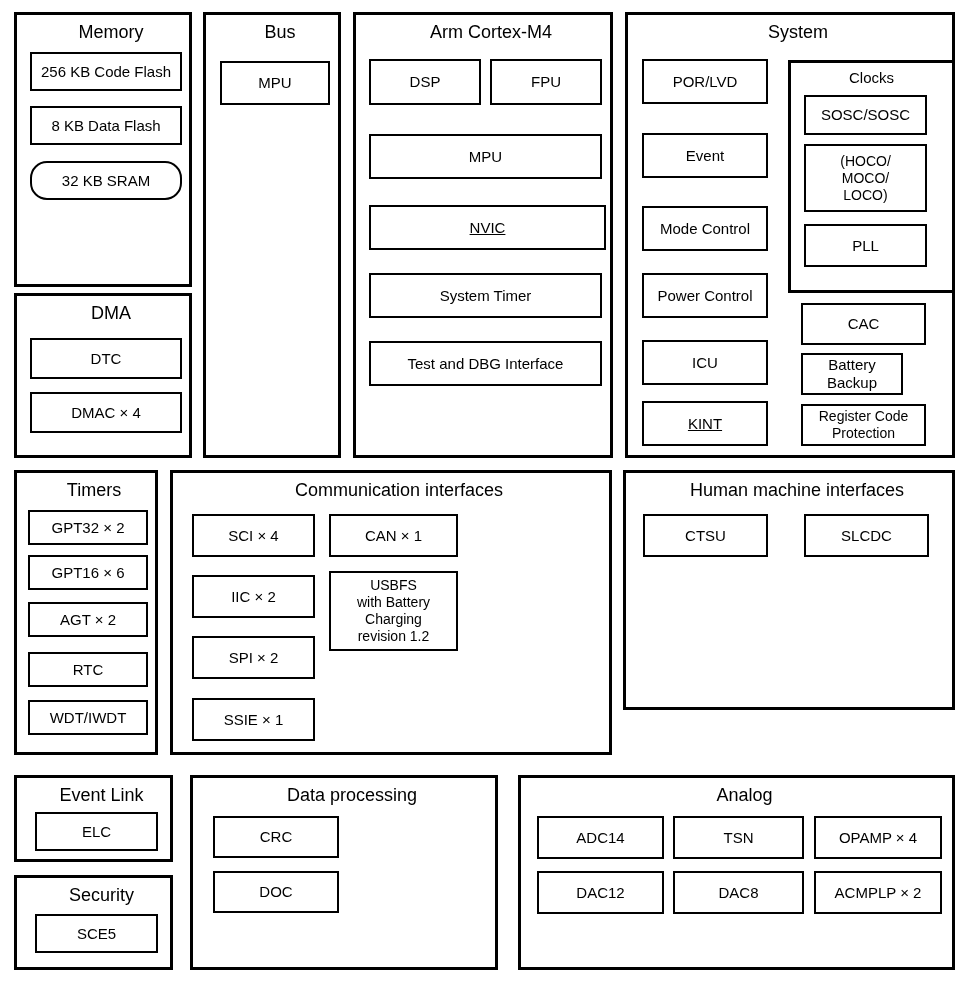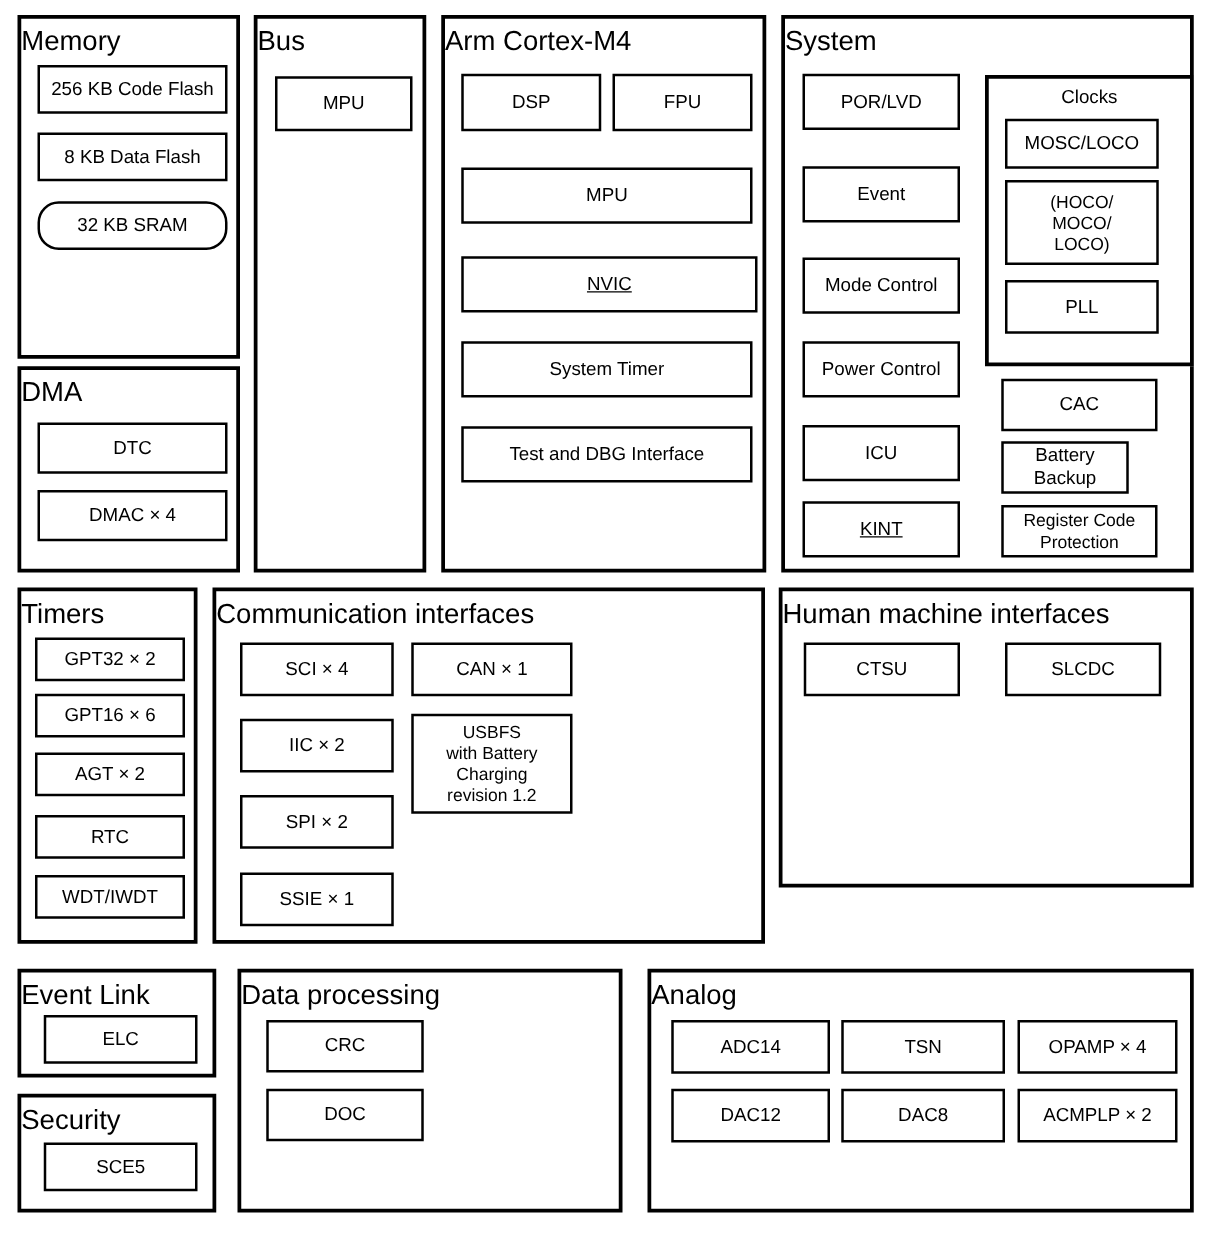--- a/index.html
+++ b/index.html
@@ -19,24 +19,24 @@
   
   .group {
     position: absolute;
     box-sizing: border-box;
     border: 3px solid #000000;
     background: #ffffff;
   }
   .group > .group-title {
     position: absolute;
     top: 7px;
-    left: 0;
+    left: 16px;
     right: 0;
-    text-align: left;
-    font-size: 22px;
+    text-align: center;
+    font-size: 18px;
     line-height: 21px;
     white-space: nowrap;
   }
   
   .subgroup {
     position: absolute;
     box-sizing: border-box;
     border: 3px solid #000000;
     background: #ffffff;
   }
@@ -99,21 +99,21 @@
 
     <div class="block" style="left:14px; top:44px; width:126px; height:45px;">POR/LVD</div>
     <div class="block" style="left:14px; top:118px; width:126px; height:45px;">Event</div>
     <div class="block" style="left:14px; top:191px; width:126px; height:45px;">Mode Control</div>
     <div class="block" style="left:14px; top:258px; width:126px; height:45px;">Power Control</div>
     <div class="block" style="left:14px; top:325px; width:126px; height:45px;">ICU</div>
     <div class="block" style="left:14px; top:386px; width:126px; height:45px;text-decoration:underline;">KINT</div>
 
     <div class="subgroup" style="left:160px; top:45px; width:167px; height:233px;padding-left:40px;">
       <div class="group-title">Clocks</div>
-      <div class="block" style="left:13px; top:32px; width:123px; height:40px;">MOSC/LOCO</div>
+      <div class="block" style="left:13px; top:32px; width:123px; height:40px;">SOSC/SOSC</div>
       <div class="block sm" style="left:13px; top:81px; width:123px; height:68px;">(HOCO/
 MOCO/
 LOCO)</div>
       <div class="block" style="left:13px; top:161px; width:123px; height:43px;">PLL</div>
     </div>
 
     <div class="block" style="left:173px; top:288px; width:125px; height:42px;">CAC</div>
     <div class="block" style="left:173px; top:338px; width:102px; height:42px;">Battery Backup</div>
     <div class="block sm" style="left:173px; top:389px; width:125px; height:42px;">Register Code
 Protection</div>

